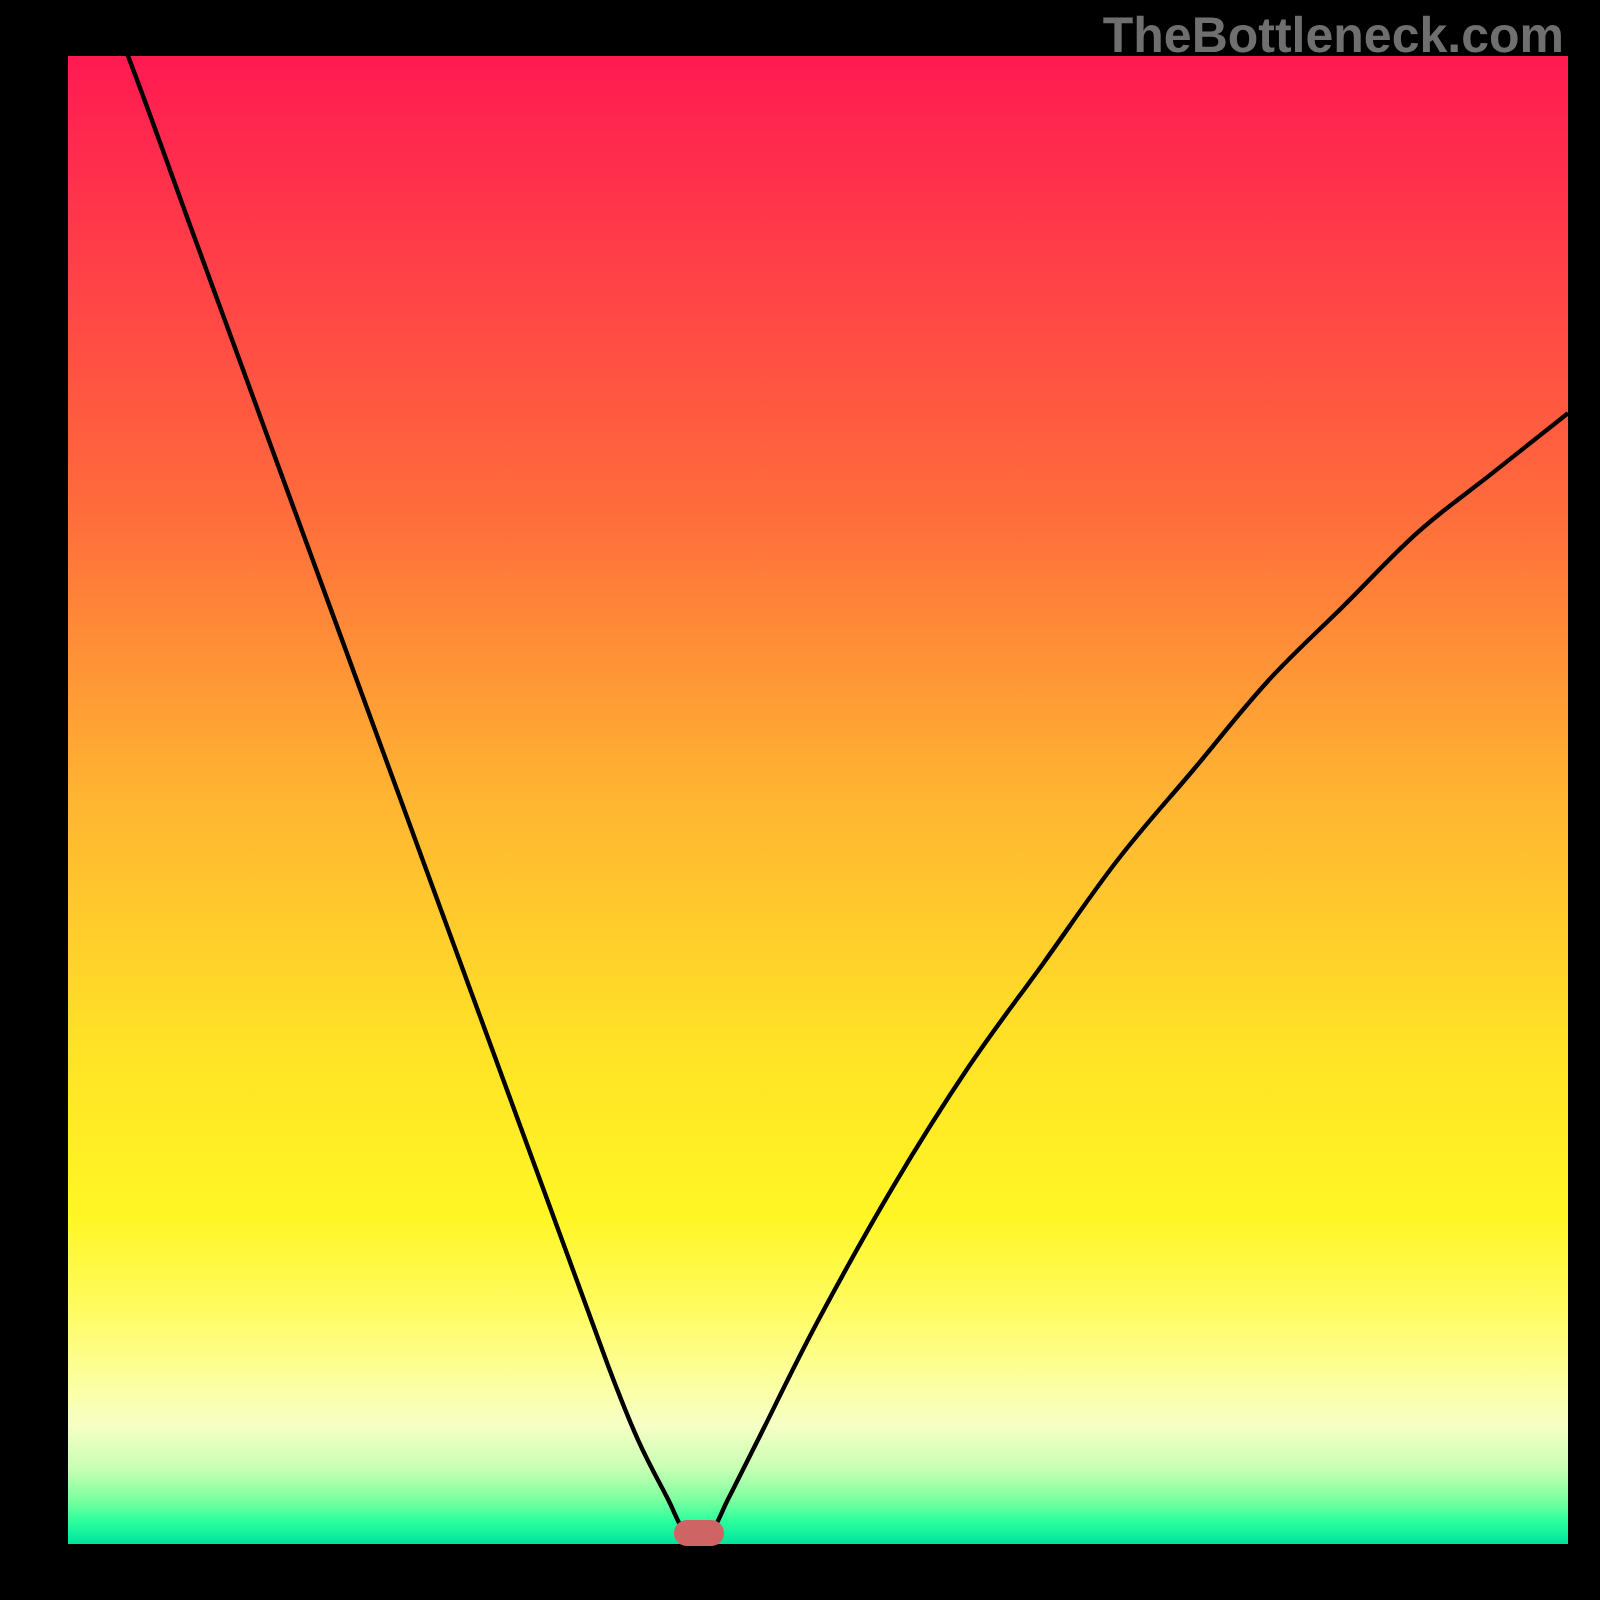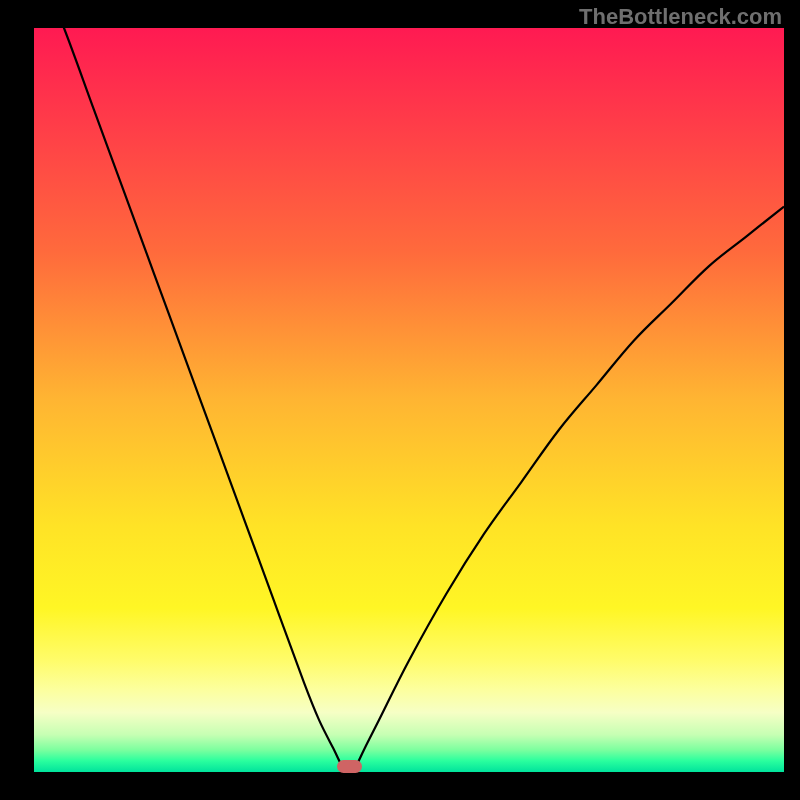--- a/index.html
+++ b/index.html
@@ -15,21 +15,21 @@
     position: relative;
     width: 800px;
     height: 800px;
     background: #000;
   }
   .watermark {
     position: absolute;
     top: 4px;
     right: 18px;
     color: #6f6f6f;
-    font-size: 22px;
+    font-size: 25px;
     font-weight: bold;
     letter-spacing: 0px;
     z-index: 10;
   }
   .plot-region {
     position: absolute;
     left: 34px;
     top: 28px;
     width: 750px;
     height: 744px;

